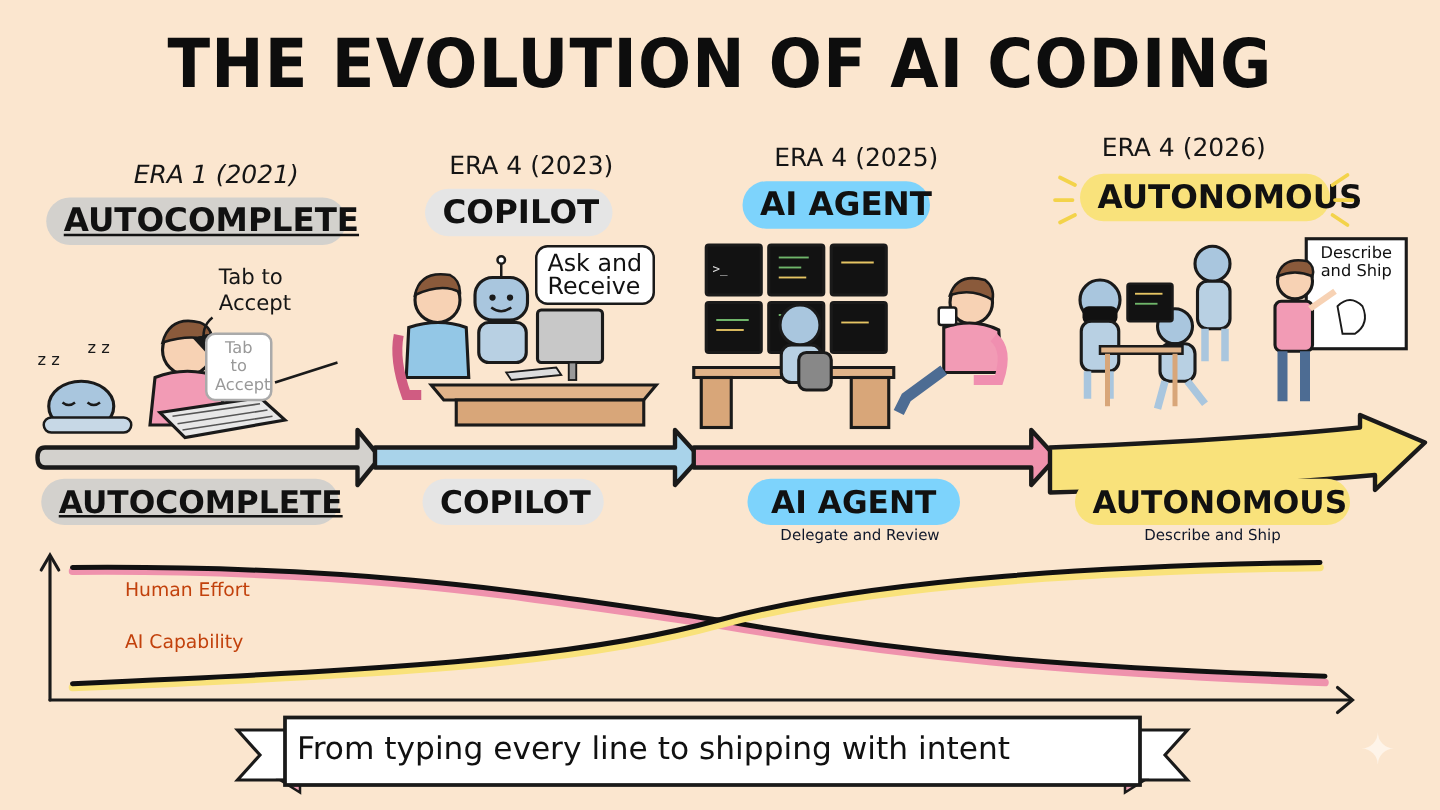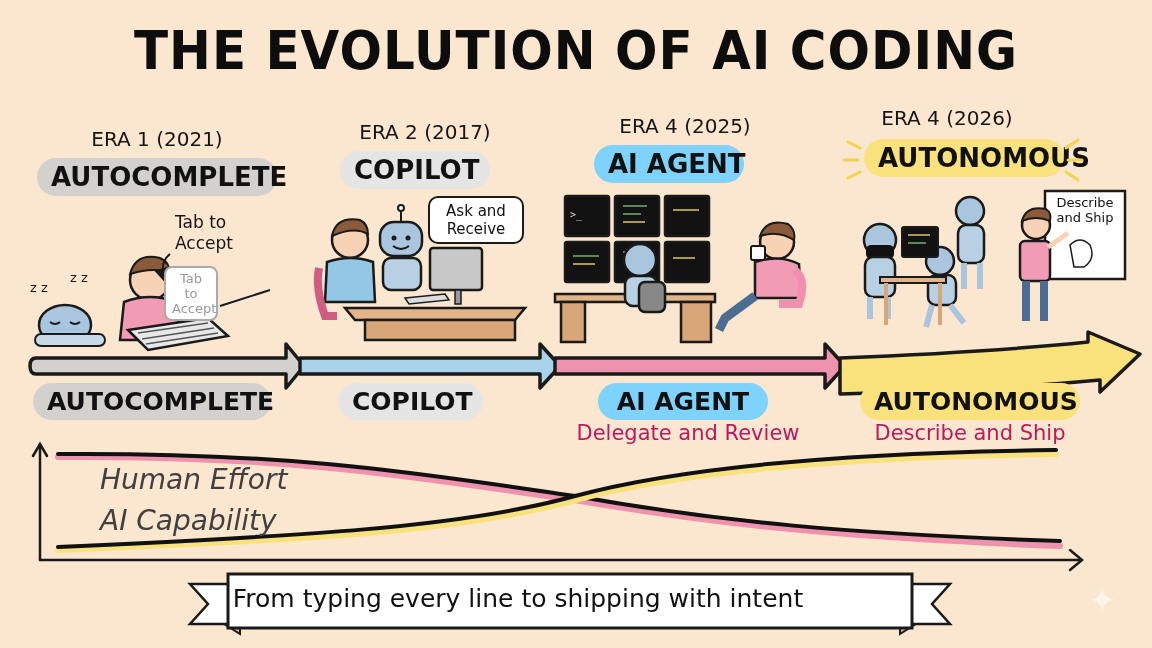--- a/index.html
+++ b/index.html
@@ -3,42 +3,42 @@
 <meta charset="utf-8">
 <style>
   * { box-sizing: border-box; margin: 0; padding: 0; }
   html, body { width: 1152px; height: 648px; overflow: hidden; }
   body { background: #fbe6cf; font-family: "DejaVu Sans", sans-serif; color: #111; position: relative; }
   .abs { position: absolute; }
   .title { left: 0; width: 1152px; top: 22px; text-align: center; font-size: 50px; font-weight: bold; letter-spacing: 1px; color: #0d0d0d; font-family: "DejaVu Sans", sans-serif; transform: scaleY(1.08); }
   .era-year { font-size: 20px; text-align: center; color: #151515; }
   .pill { font-size: 25px; font-weight: bold; padding: 4px 14px; border-radius: 20px; text-align: center; white-space: nowrap; color: #111; }
   .pill-lg { font-size: 26px; }
-  .gray { background: #d3d1cd; }
+  .gray { background: #d3d1cd; text-decoration: underline; }
   .blue { background: #e5e5e5; }
   .pink { background: #7dd3fc; }
   .yellow { background: #f9e27b; }
-  .sub { font-size: 21px; text-align: center; color: #be185d; }
-  .bubble { background: #fff; border: 2.5px solid #1a1a1a; border-radius: 10px; font-size: 15px; line-height: 18px; text-align: center; padding: 4px 8px; }
+  .sub { font-size: 12px; text-align: center; color: #0f172a; }
+  .bubble { background: #fff; border: 2.5px solid #1a1a1a; border-radius: 10px; font-size: 19px; line-height: 18px; text-align: left; padding: 4px 8px; }
   .bubble-faint { background: #fff; border: 2px solid #aaa; border-radius: 8px; font-size: 13px; color: #999; line-height: 15px; text-align: center; padding: 3px 6px; }
   .handnote { font-size: 17px; line-height: 21px; color: #151515; }
-  .curve-label { font-size: 28px; color: #404040; font-style: italic; }
+  .curve-label { font-size: 15px; color: #c2410c; }
   .banner-text { font-size: 25px; color: #111; white-space: nowrap; }
   .sparkle { color: #fff7ee; font-size: 34px; opacity: .85; }
   svg { overflow: visible; }
 </style>
 </head>
 <body>
 
 <div class="abs title">THE EVOLUTION OF AI CODING</div>
 
-<div class="abs era-year" style="left:62px; top:127px; width:190px;">ERA 1 (2021)</div>
+<div class="abs era-year" style="left:78px; top:127px; width:190px;font-style:italic;">ERA 1 (2021)</div>
 <div class="abs pill pill-lg gray" style="left:37px; top:158px; width:240px;">AUTOCOMPLETE</div>
 
-<div class="abs era-year" style="left:330px; top:120px; width:190px;">ERA 2 (2017)</div>
+<div class="abs era-year" style="left:330px; top:120px; width:190px;">ERA 4 (2023)</div>
 <div class="abs pill pill-lg blue" style="left:340px; top:151px; width:150px;">COPILOT</div>
 
 <div class="abs era-year" style="left:590px; top:114px; width:190px;">ERA 4 (2025)</div>
 <div class="abs pill pill-lg pink" style="left:594px; top:145px; width:150px;">AI AGENT</div>
 
 <div class="abs era-year" style="left:852px; top:106px; width:190px;">ERA 4 (2026)</div>
 <div class="abs pill pill-lg yellow" style="left:864px; top:139px; width:200px;">AUTONOMOUS</div>
 <svg class="abs" style="left:838px; top:130px;" width="250" height="60">
   <g stroke="#f3d34a" stroke-width="3" stroke-linecap="round">
     <line x1="6" y1="30" x2="20" y2="30"></line>
@@ -213,15 +213,15 @@
 <div class="abs curve-label" style="left:100px; top:463px;">Human Effort</div>
 <div class="abs curve-label" style="left:100px; top:504px;text-align:center;">AI Capability</div>
 
 <svg class="abs" style="left:180px; top:570px;" width="780" height="72">
   <path d="M10 14 h50 v40 h-50 l18 -20z" fill="#fff" stroke="#1a1a1a" stroke-width="2.5"></path>
   <path d="M770 14 h-50 v40 h50 l-18 -20z" fill="#fff" stroke="#1a1a1a" stroke-width="2.5"></path>
   <path d="M44 54 l16 10 v-10z" fill="#f0a0b5" stroke="#1a1a1a" stroke-width="2"></path>
   <path d="M736 54 l-16 10 v-10z" fill="#f0a0b5" stroke="#1a1a1a" stroke-width="2"></path>
   <rect x="48" y="4" width="684" height="54" fill="#fff" stroke="#1a1a1a" stroke-width="3"></rect>
 </svg>
-<div class="abs banner-text" style="left:228px; top:584px; width:580px; text-align:center;">From typing every line to shipping with intent</div>
+<div class="abs banner-text" style="left:228px; top:584px; width:580px; text-align:right;">From typing every line to shipping with intent</div>
 
 <div class="abs sparkle" style="left:1088px; top:580px;">✦</div>
 
 </body></html>

